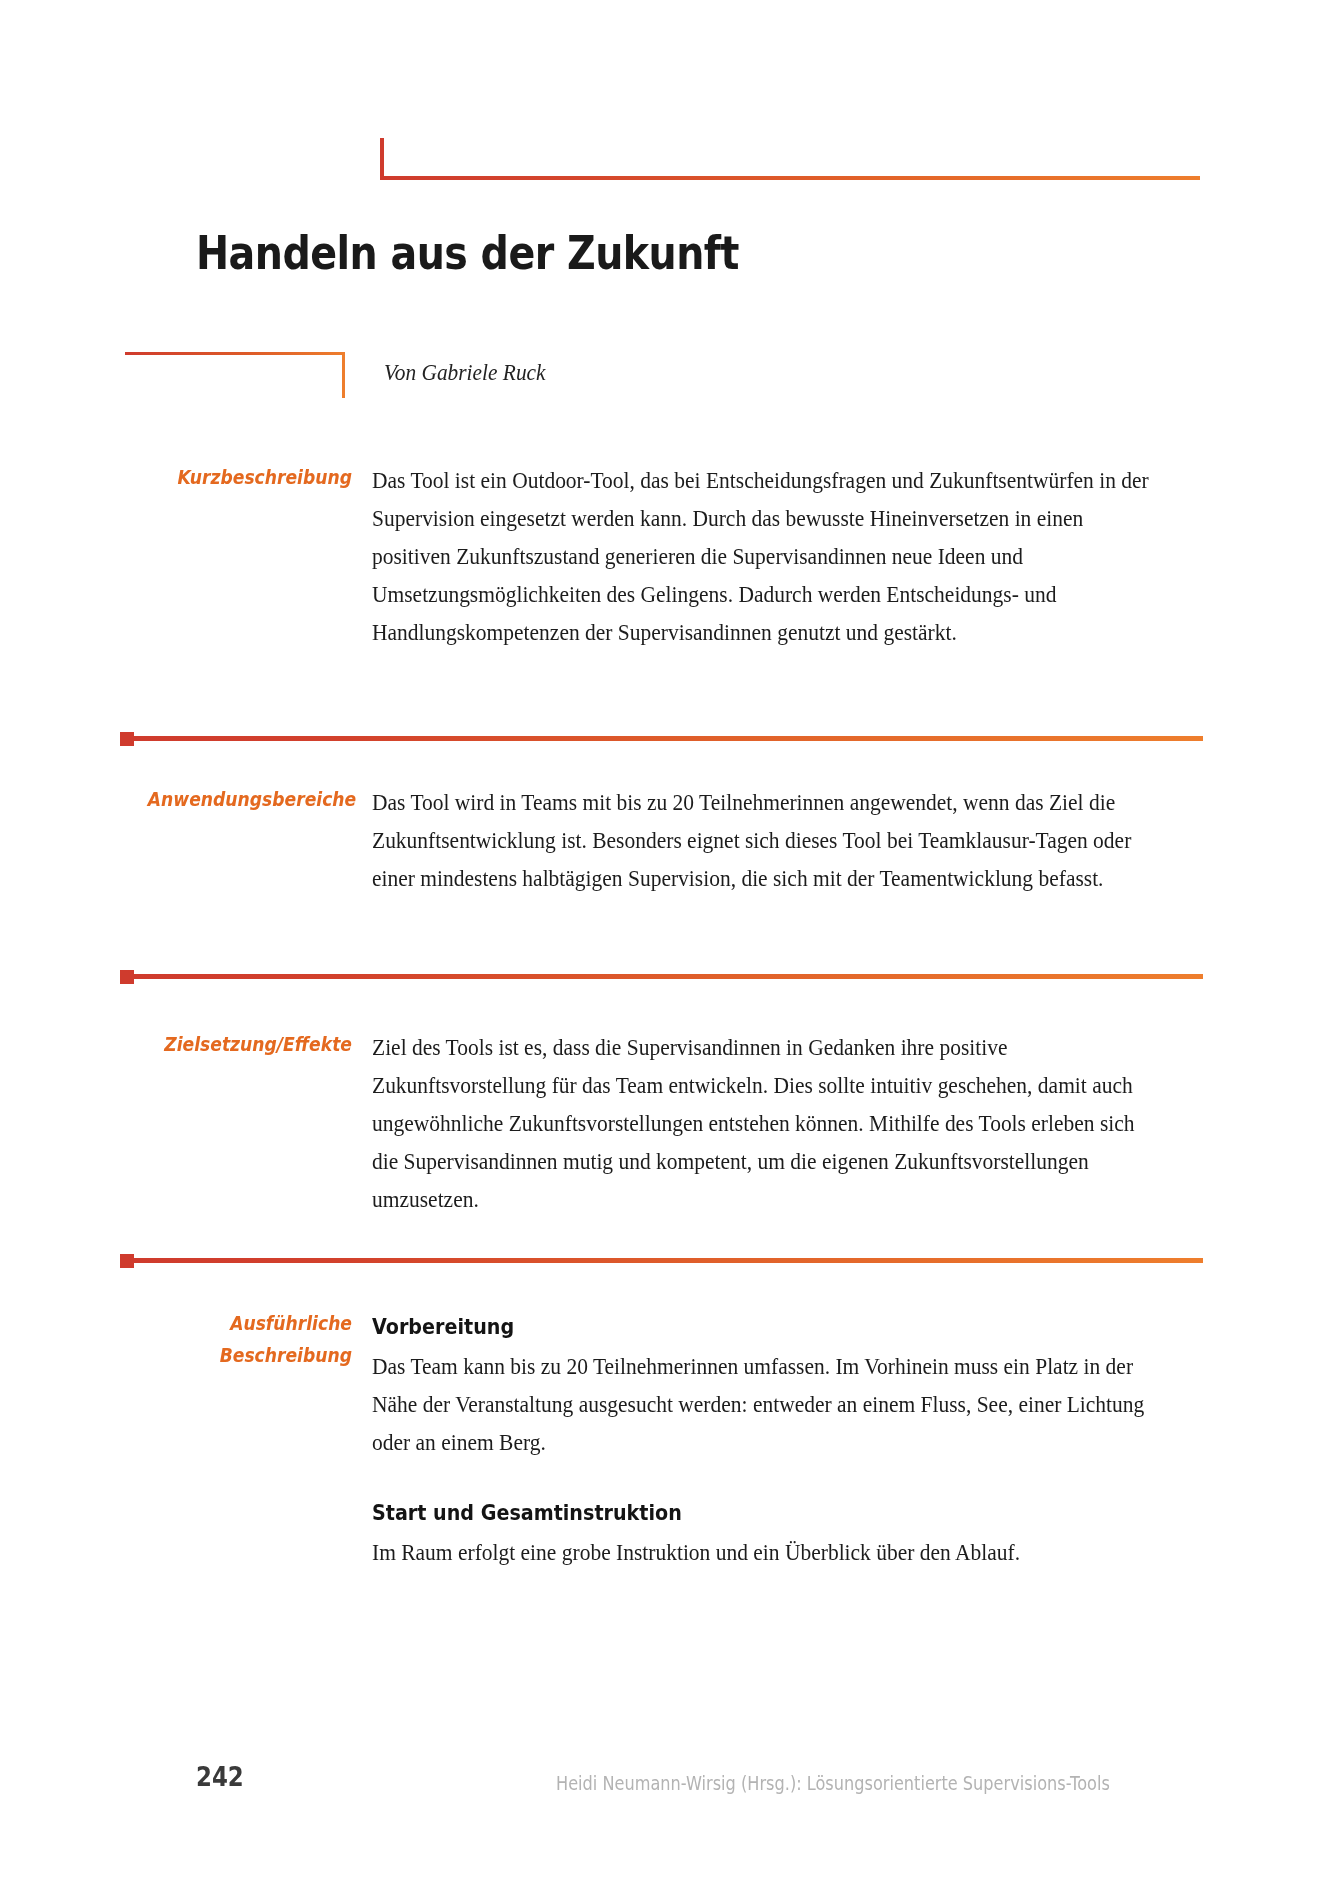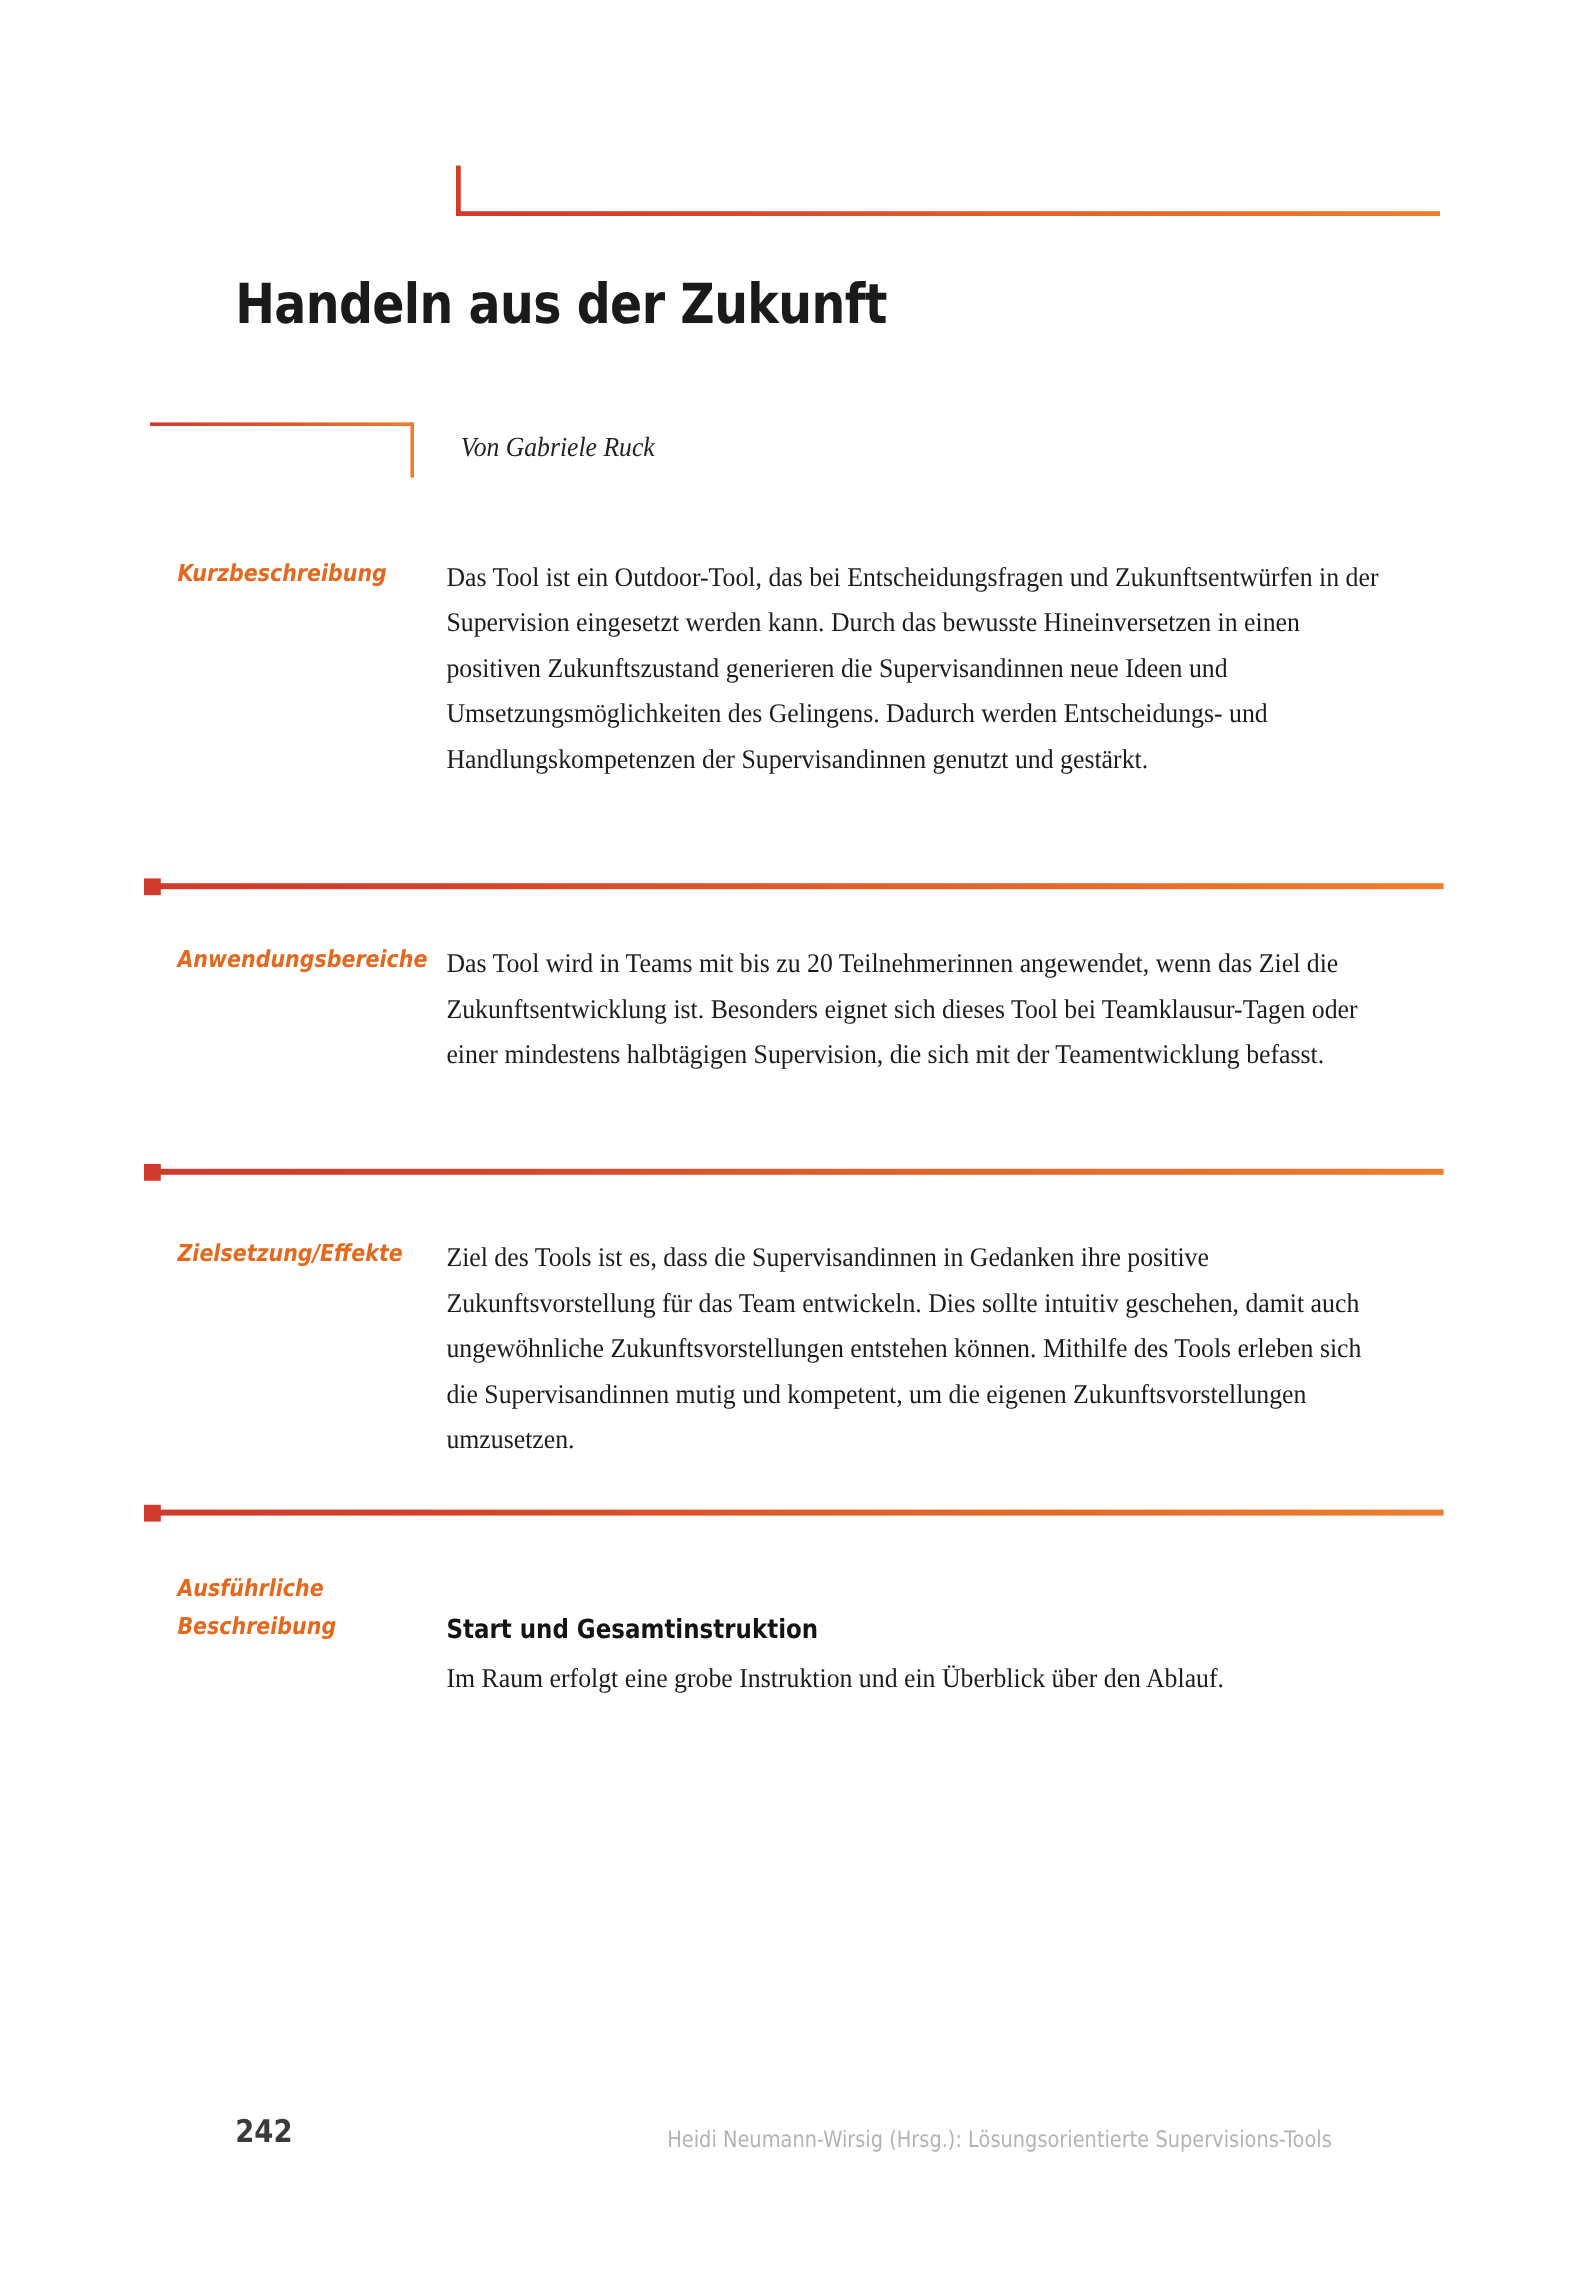--- a/index.html
+++ b/index.html
@@ -129,21 +129,21 @@
   .section {
     position: absolute;
     left: 120px;
     width: 1083px;
   }
   .label {
     position: absolute;
     left: 0;
     top: 0;
     width: 232px;
-    text-align: left;
+    text-align: right;
     font-family: "DejaVu Sans", "Liberation Sans", sans-serif;
     font-style: italic;
     font-weight: 700;
     font-size: 19.5px;
     line-height: 32px;
     color: #e4691f;
     transform-origin: right top;
   }
   .label span {
     display: block;
@@ -265,20 +265,24 @@
     <div class="sq"></div>
     <div class="dline"></div>
   </div>
 
   <div class="section" style="top:1308px;">
     <div class="label">
       <span>Ausführliche</span>
       <span>Beschreibung</span>
     </div>
     <div class="body">
+      <div class="sub-block">
+        <h3>Vorbereitung</h3>
+        <p>Das Team kann bis zu 20 Teilnehmerinnen umfassen. Im Vorhinein muss ein Platz in der Nähe der Veranstaltung ausgesucht werden: entweder an einem Fluss, See, einer Lichtung oder an einem Berg.</p>
+      </div>
       <div class="sub-block gap">
         <h3>Start und Gesamtinstruktion</h3>
         <p>Im Raum erfolgt eine grobe Instruktion und ein Überblick über den Ablauf.</p>
       </div>
     </div>
   </div>
 
   <div class="page-number">242</div>
   <div class="footer-note">Heidi Neumann-Wirsig (Hrsg.): Lösungsorientierte Supervisions-Tools</div>
 

